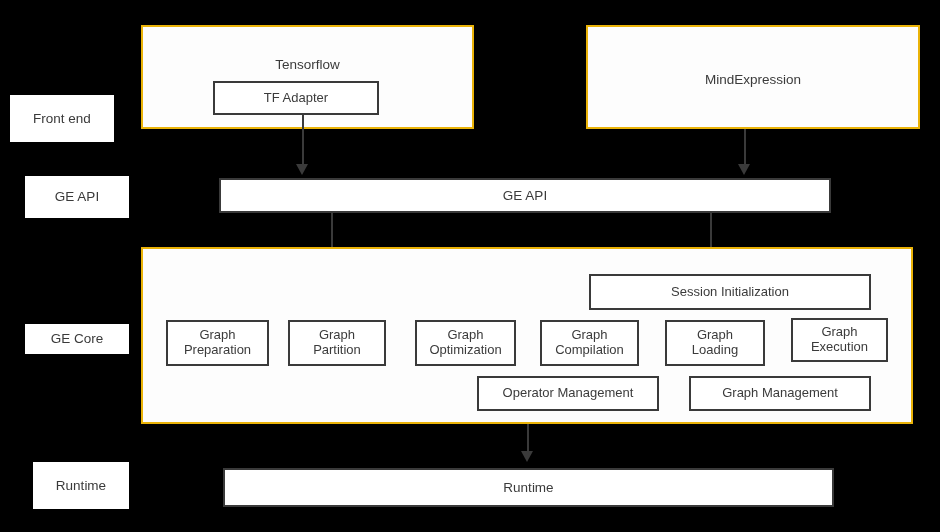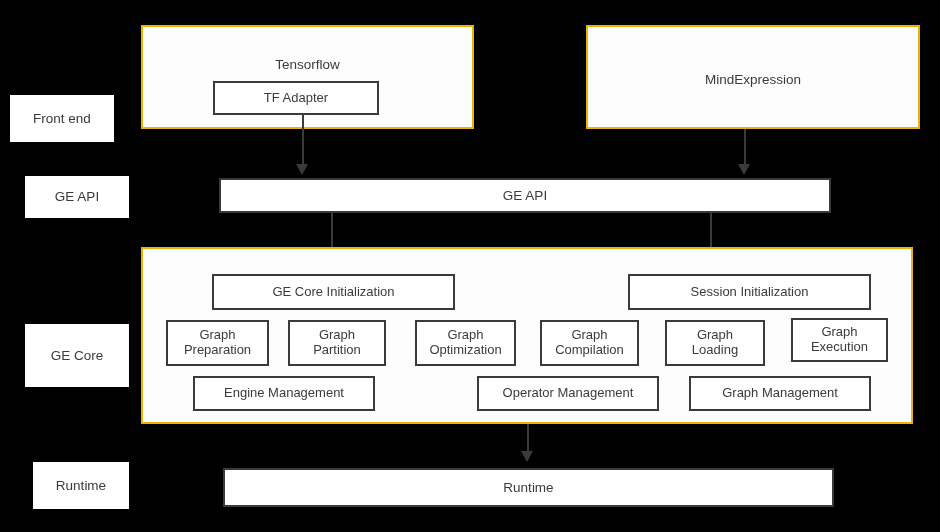--- a/index.html
+++ b/index.html
@@ -88,21 +88,21 @@
 <div id="canvas">
 
   <div class="box layer-label" style="left:10px; top:50px; width:104px; height:47px;margin-top:45px;">
     <span>Front end</span>
   </div>
 
   <div class="box layer-label" style="left:25px; top:176px; width:104px; height:42px;">
     <span>GE API</span>
   </div>
 
-  <div class="box layer-label" style="left:25px; top:324px; width:104px; height:63px;">
+  <div class="box layer-label" style="left:25px; top:324px; width:104px; height:30px;">
     <span>GE Core</span>
   </div>
 
   <div class="box layer-label" style="left:33px; top:462px; width:96px; height:47px;">
     <span>Runtime</span>
   </div>
 
   <div class="box frame" style="left:141px; top:25px; width:333px; height:104px;">
     <div class="frame-title" style="top:30px;">Tensorflow</div>
   </div>
@@ -134,24 +134,21 @@
     <div class="conn-head" style="left:325px; top:261px;"></div>
   </div>
 
   <div class="conn">
     <div class="conn-line" style="left:710px; top:213px; height:50px;"></div>
     <div class="conn-head" style="left:704px; top:261px;"></div>
   </div>
 
   <div class="box frame" style="left:141px; top:247px; width:772px; height:177px;"></div>
 
-  <div class="box node" style="left:212px; top:274px; width:243px; height:36px;">
-    <span>GE Core Initialization</span>
-  </div>
-  <div class="box node" style="left:589px; top:274px; width:243px; height:36px;margin-left:39px;">
+  <div class="box node" style="left:589px; top:274px; width:282px; height:36px;">
     <span>Session Initialization</span>
   </div>
 
   <div class="box node" style="left:166px; top:320px; width:103px; height:46px;">
     <span>Graph
 Preparation</span>
   </div>
   <div class="box node" style="left:288px; top:320px; width:98px; height:46px;">
     <span>Graph
 Partition</span>
@@ -166,23 +163,20 @@
   </div>
   <div class="box node" style="left:665px; top:320px; width:100px; height:46px;">
     <span>Graph
 Loading</span>
   </div>
   <div class="box node" style="left:791px; top:318px; width:97px; height:44px;">
     <span>Graph
 Execution</span>
   </div>
 
-  <div class="box node" style="left:193px; top:376px; width:182px; height:35px;">
-    <span>Engine Management</span>
-  </div>
   <div class="box node" style="left:439px; top:376px; width:182px; height:35px;margin-left:38px;">
     <span>Operator Management</span>
   </div>
   <div class="box node" style="left:689px; top:376px; width:182px; height:35px;justify-content:center;">
     <span>Graph Management</span>
   </div>
 
   <div class="conn">
     <div class="conn-line" style="left:527px; top:424px; height:29px;"></div>
     <div class="conn-head" style="left:521px; top:451px;"></div>

